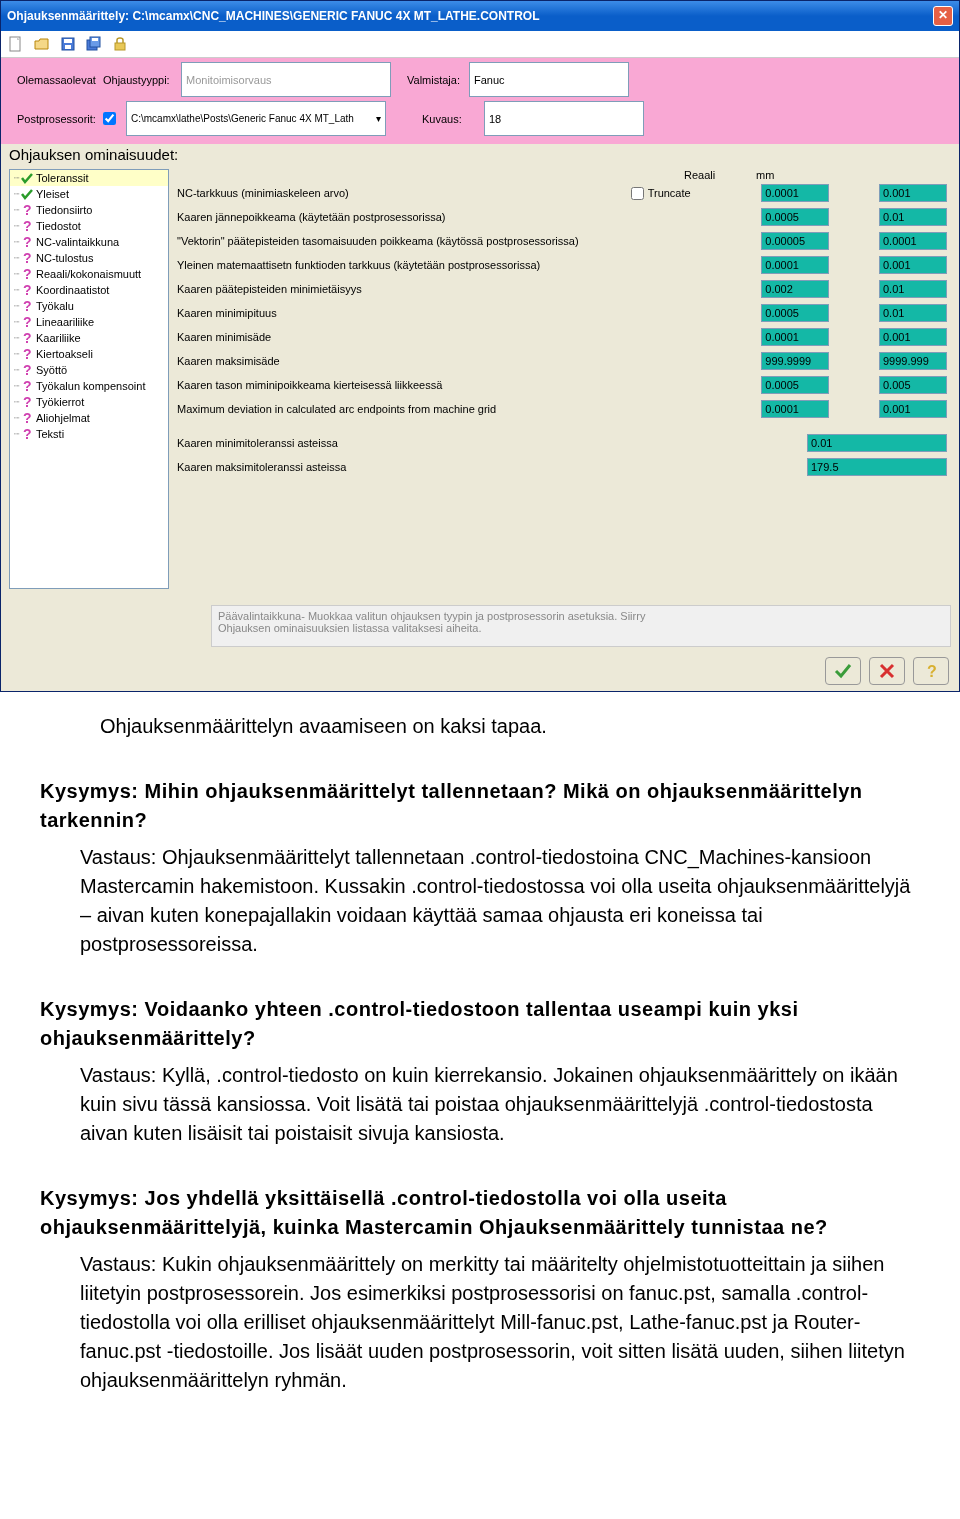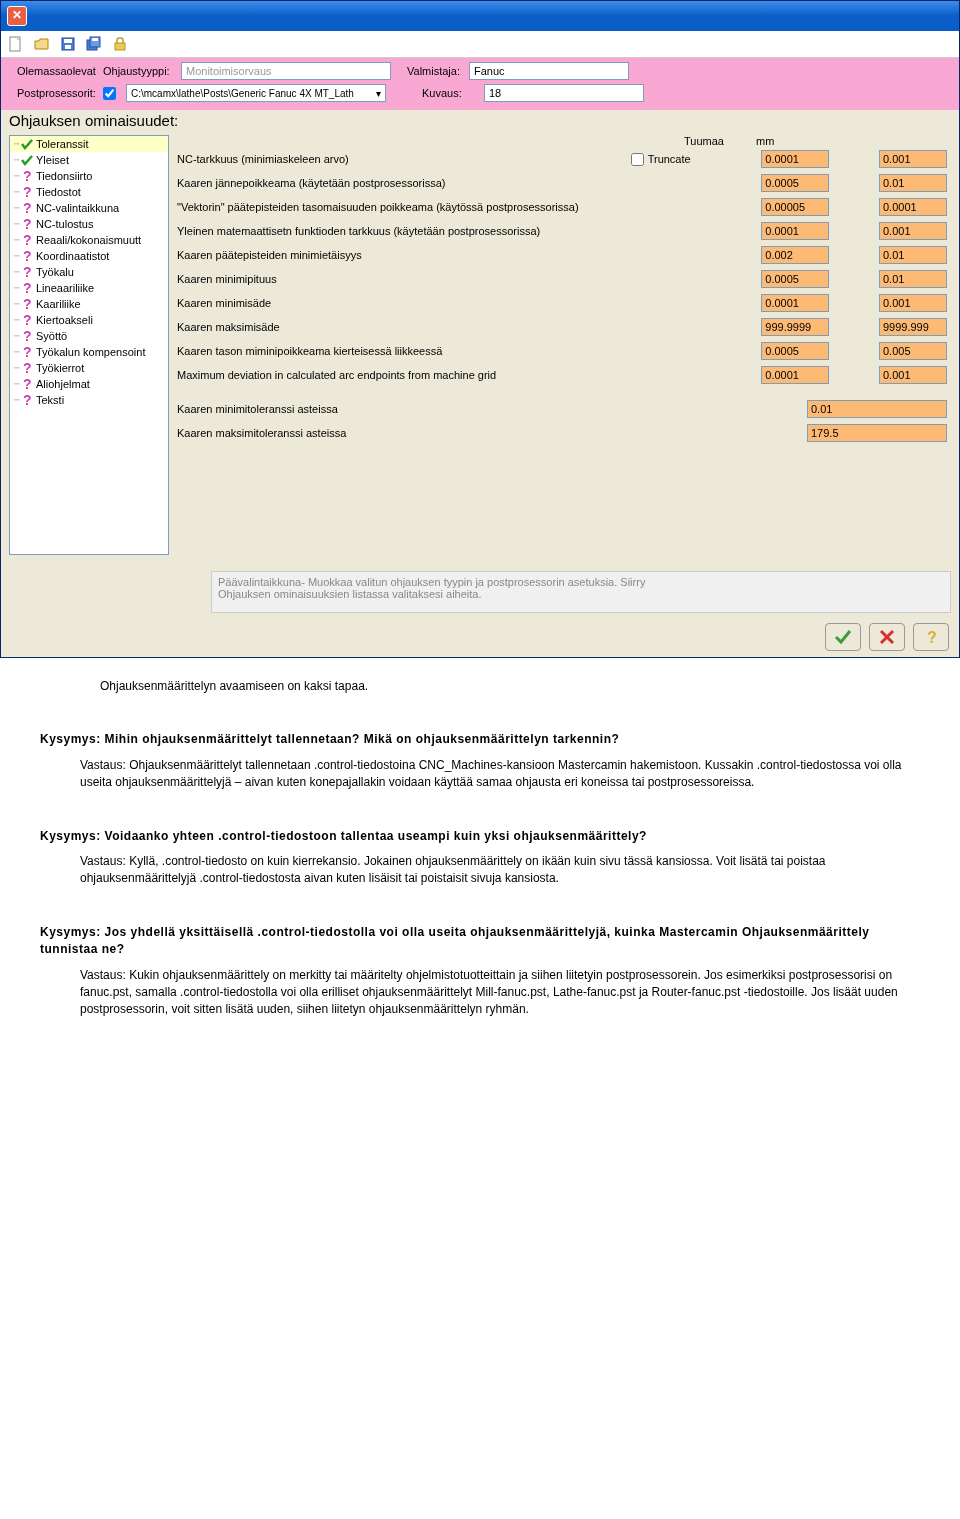--- a/index.html
+++ b/index.html
@@ -5,54 +5,55 @@
 * { box-sizing: border-box; margin: 0; padding: 0; }
 body { font-family: Tahoma, Arial, sans-serif; font-size: 11px; background: #fff; width: 960px; }
 .window { border: 1px solid #0A246A; background: #ECE9D8; }
 .titlebar { background: linear-gradient(to bottom, #3C8CE8 0%, #0A5EC9 50%, #0A5EC9 100%); color: #fff; font-weight: bold; padding: 5px 6px; font-size: 12px; display: flex; justify-content: space-between; align-items: center; }
 .titlebar .close { width: 20px; height: 20px; background: #E66045; border: 1px solid #fff; border-radius: 3px; color: #fff; text-align: center; line-height: 16px; font-size: 12px; cursor: pointer; }
 .toolbar { background: #fff; padding: 4px 6px; display: flex; gap: 8px; border-bottom: 1px solid #ccc; }
 .toolbar .icon-btn { width: 18px; height: 18px; display: inline-flex; align-items: center; justify-content: center; cursor: pointer; }
 .header-fields { padding: 4px 16px; background: #f9a8d4; font-size: 11px; }
 .header-row { display: flex; align-items: center; margin-bottom: 4px; gap: 6px; }
 .header-row label { color: #000; }
-.header-row .field { background: #fff; border: 1px solid #7F9DB9; padding: 1px 4px; height: 18px; display: flex; align-items: center; }
+.header-row .field { background: #fff; border: 1px solid #7F9DB9; padding: 1px 4px; height: 35px; display: flex; align-items: center; }
 .header-row .field.gray { color: #999; background: #fff; }
 .section-label { padding: 2px 8px; font-size: 15px; }
 .main-area { display: flex; padding: 4px 8px 8px 8px; gap: 6px; background: #ECE9D8; }
 .tree-panel { width: 160px; background: #fff; border: 1px solid #7F9DB9; height: 420px; overflow-x: scroll; overflow-y: hidden; }
 .tree-item { display: flex; align-items: center; padding: 1px 4px; font-size: 11px; white-space: nowrap; }
 .tree-item .dot { width: 4px; text-align: center; margin-right: 2px; color: #666; font-size: 9px; }
 .tree-item .iconwrap { width: 16px; display: inline-flex; }
 .tree-item.selected { background: #FFFFC8; }
 .tree-item.check svg .mark { stroke: #2A9C2A; stroke-width: 2.5; fill: none; }
 .tree-item.quest svg text { fill: #D040B0; font-weight: bold; font-size: 14px; }
 .settings-panel { flex: 1; font-size: 11px; }
 .col-headers { display: flex; margin-left: 420px; gap: 4px; margin-bottom: 2px; font-size: 11px; }
 .col-headers .colh { width: 68px; }
 .setting-row { display: flex; align-items: center; margin-bottom: 4px; min-height: 20px; justify-content: space-between; }
 .setting-row .lbl { width: 410px; padding-left: 2px; }
 .setting-row .chk-wrap { width: 85px; display: flex; align-items: center; gap: 4px; }
 .setting-row .chk-wrap.hidden { visibility: hidden; }
 .setting-row input[type="checkbox"] { width: 13px; height: 13px; }
-.setting-row .valbox { width: 68px; background: #fdba74; border: 1px solid #7F9DB9; padding: 1px 3px; height: 18px; margin-right: 4px; font-size: 11px; }
+.setting-row .valbox { width: 68px; background: #14b8a6; border: 1px solid #7F9DB9; padding: 1px 3px; height: 18px; margin-right: 4px; font-size: 11px; }
 .setting-row .valbox.wide { width: 140px; margin-left: -72px; }
 .info-panel { margin: 8px 8px 4px 210px; background: #F0F0F0; border: 1px solid #ccc; padding: 4px 6px; font-size: 11px; color: #888; height: 42px; }
 .button-bar { display: flex; justify-content: flex-end; gap: 8px; padding: 6px 10px; background: #ECE9D8; }
 .button-bar .btn { width: 36px; height: 28px; border: 1px solid #999; background: #ECE9D8; border-radius: 4px; display: flex; align-items: center; justify-content: center; cursor: pointer; }
-.doc-text { padding: 20px 40px 40px 40px; font-family: Arial, sans-serif; font-size: 12px; line-height: 1.45; }
+.doc-text { padding: 20px 40px 40px 40px; font-family: Arial, sans-serif; font-size: 20px; line-height: 1.45; }
 .doc-text .intro { margin: 0 0 20px 60px; }
 .doc-text .q { font-weight: bold; margin: 36px 0 8px 0; letter-spacing: 0.5px; }
 .doc-text .a { margin: 0 0 12px 40px; }
 </style>
 </head>
 <body>
 
 <div class="window">
   <div class="titlebar">
+    <span>Ohjauksenmäärittely: C:\mcamx\CNC_MACHINES\GENERIC FANUC 4X MT_LATHE.CONTROL</span>
     <span class="close">✕</span>
   </div>
 
   <div class="toolbar">
     <span class="icon-btn">
         <svg width="16" height="16">
           <rect x="2" y="1" width="10" height="14" fill="#fff" stroke="#888"></rect>
           <path d="M9 1 L12 4 L9 4 Z" fill="#ccc"></path>
         </svg>
       </span>
@@ -264,21 +265,21 @@
               <text x="3" y="12">?</text>
             </svg>
           </span>
           <span>Teksti</span>
         </div>
       </div>
 
     <div class="settings-panel">
       <div class="col-headers">
         <div style="width:85px"></div>
-        <div class="colh">Tuumaa</div>
+        <div class="colh">Reaali</div>
         <div class="colh">mm</div>
       </div>
       <div id="settings-rows">
           <div class="setting-row">
             <div class="lbl">NC-tarkkuus (minimiaskeleen arvo)</div>
             <div class="chk-wrap">
               <input type="checkbox" style="">
               <span>Truncate</span>
             </div>
             <input class="valbox" value="0.0001" style="">

